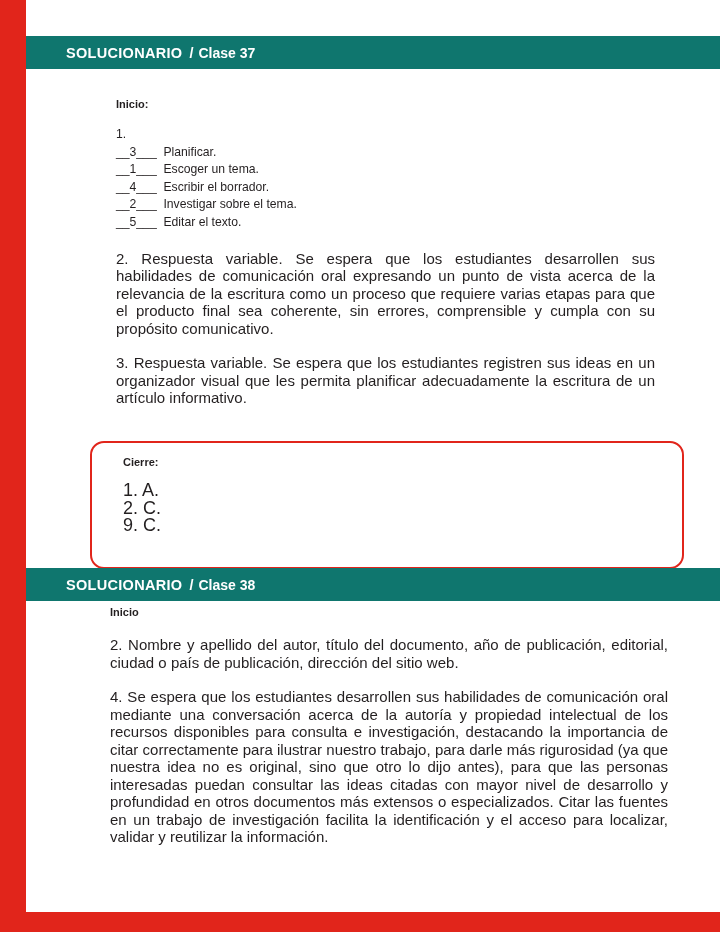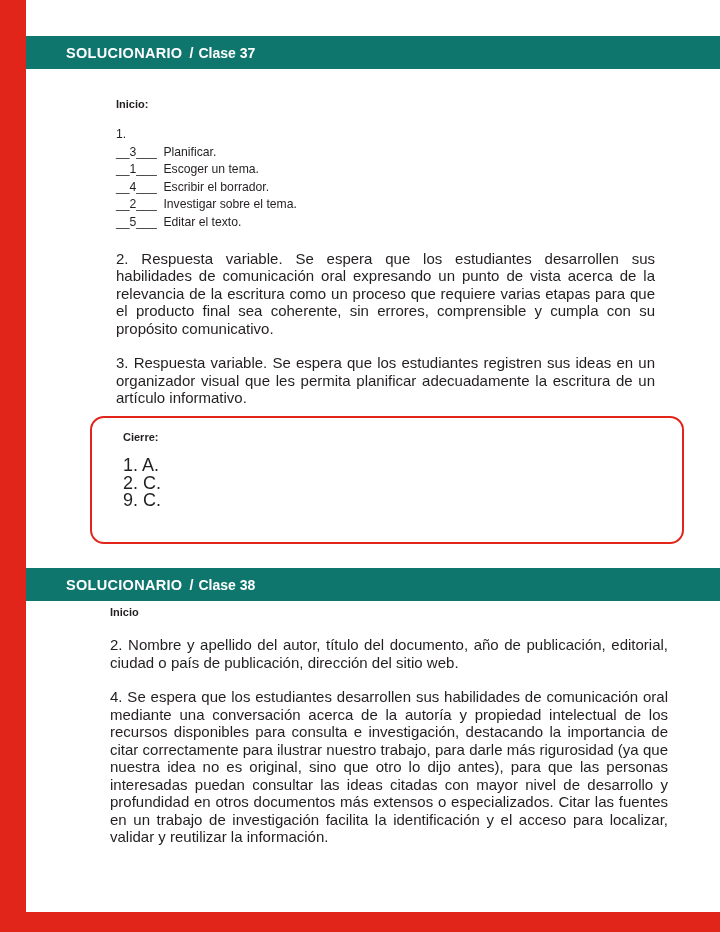--- a/index.html
+++ b/index.html
@@ -92,21 +92,21 @@
     font-size: 15px;
     line-height: 17.5px;
     text-align: justify;
     margin: 0 0 17px 0;
   }
   p.last { margin-bottom: 0; }
 
   .callout {
     position: absolute;
     left: 64px;
-    top: 416px;
+    top: 441px;
     width: 594px;
     height: 128px;
     border: 2.5px solid #e1251b;
     border-radius: 14px;
     box-sizing: border-box;
     padding: 13px 24px 0 31px;
   }
   .callout .h-label { margin-bottom: 14px; }
   .callout-lines {
     font-size: 18px;

